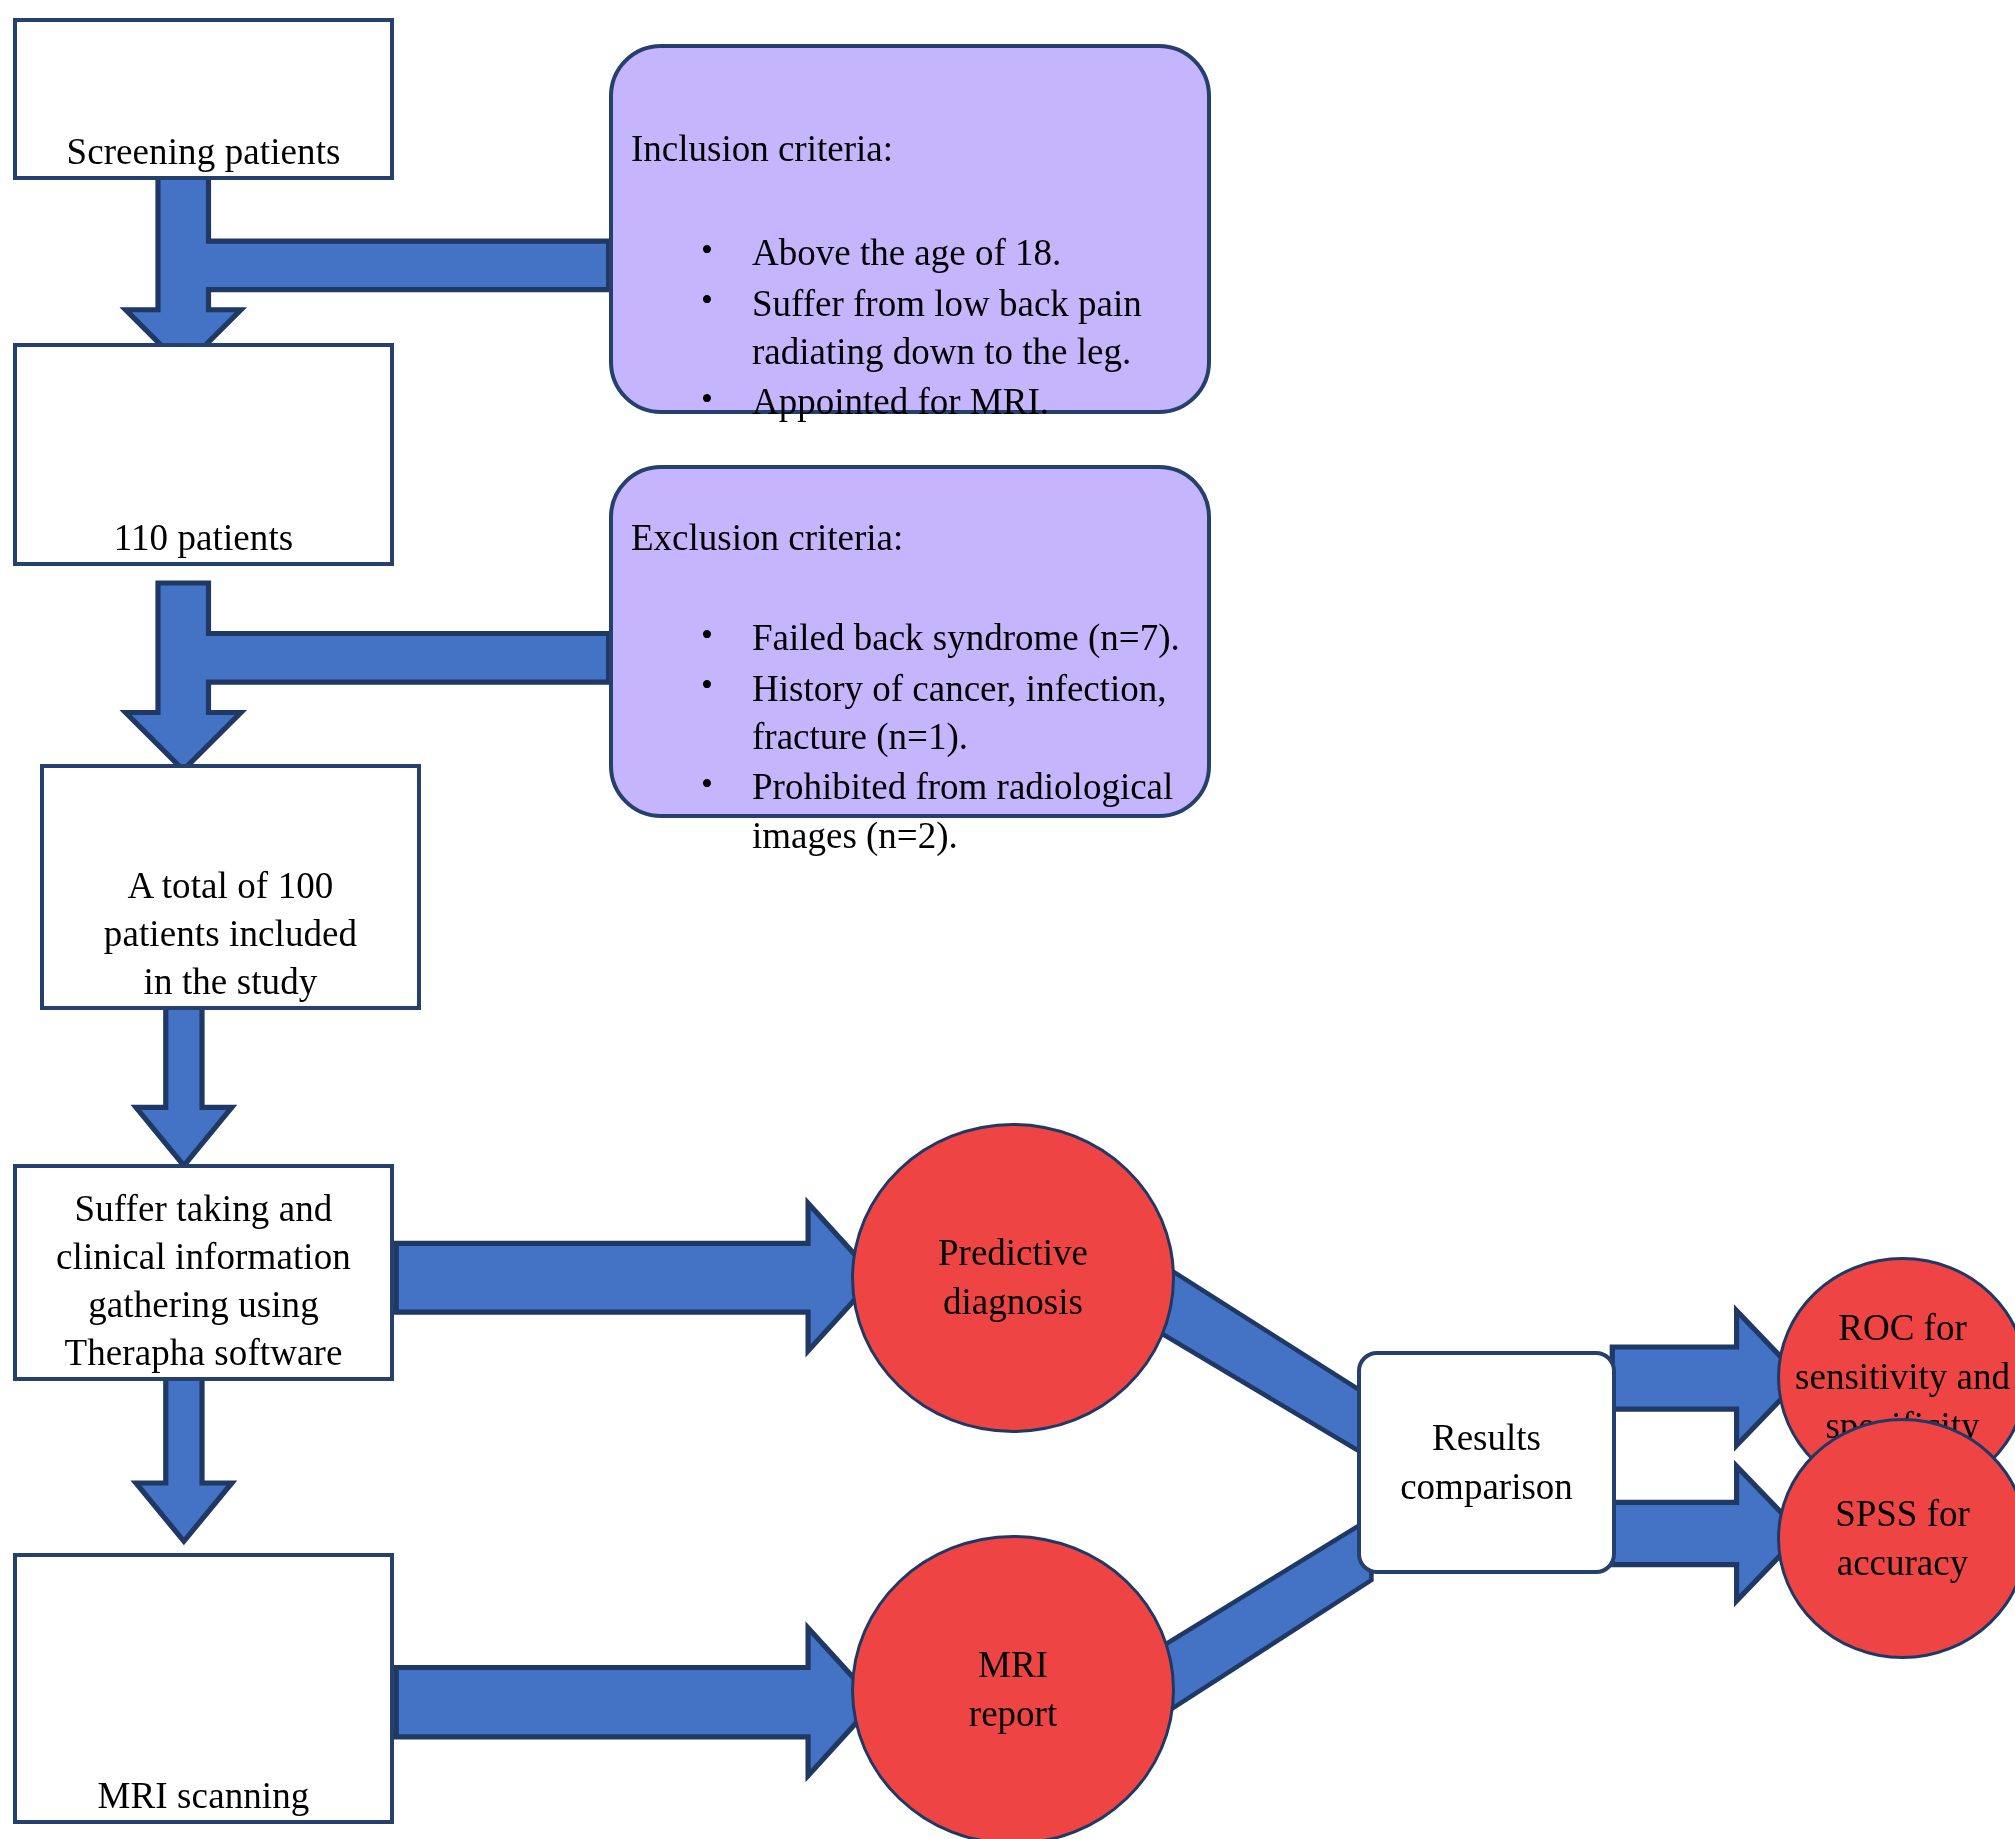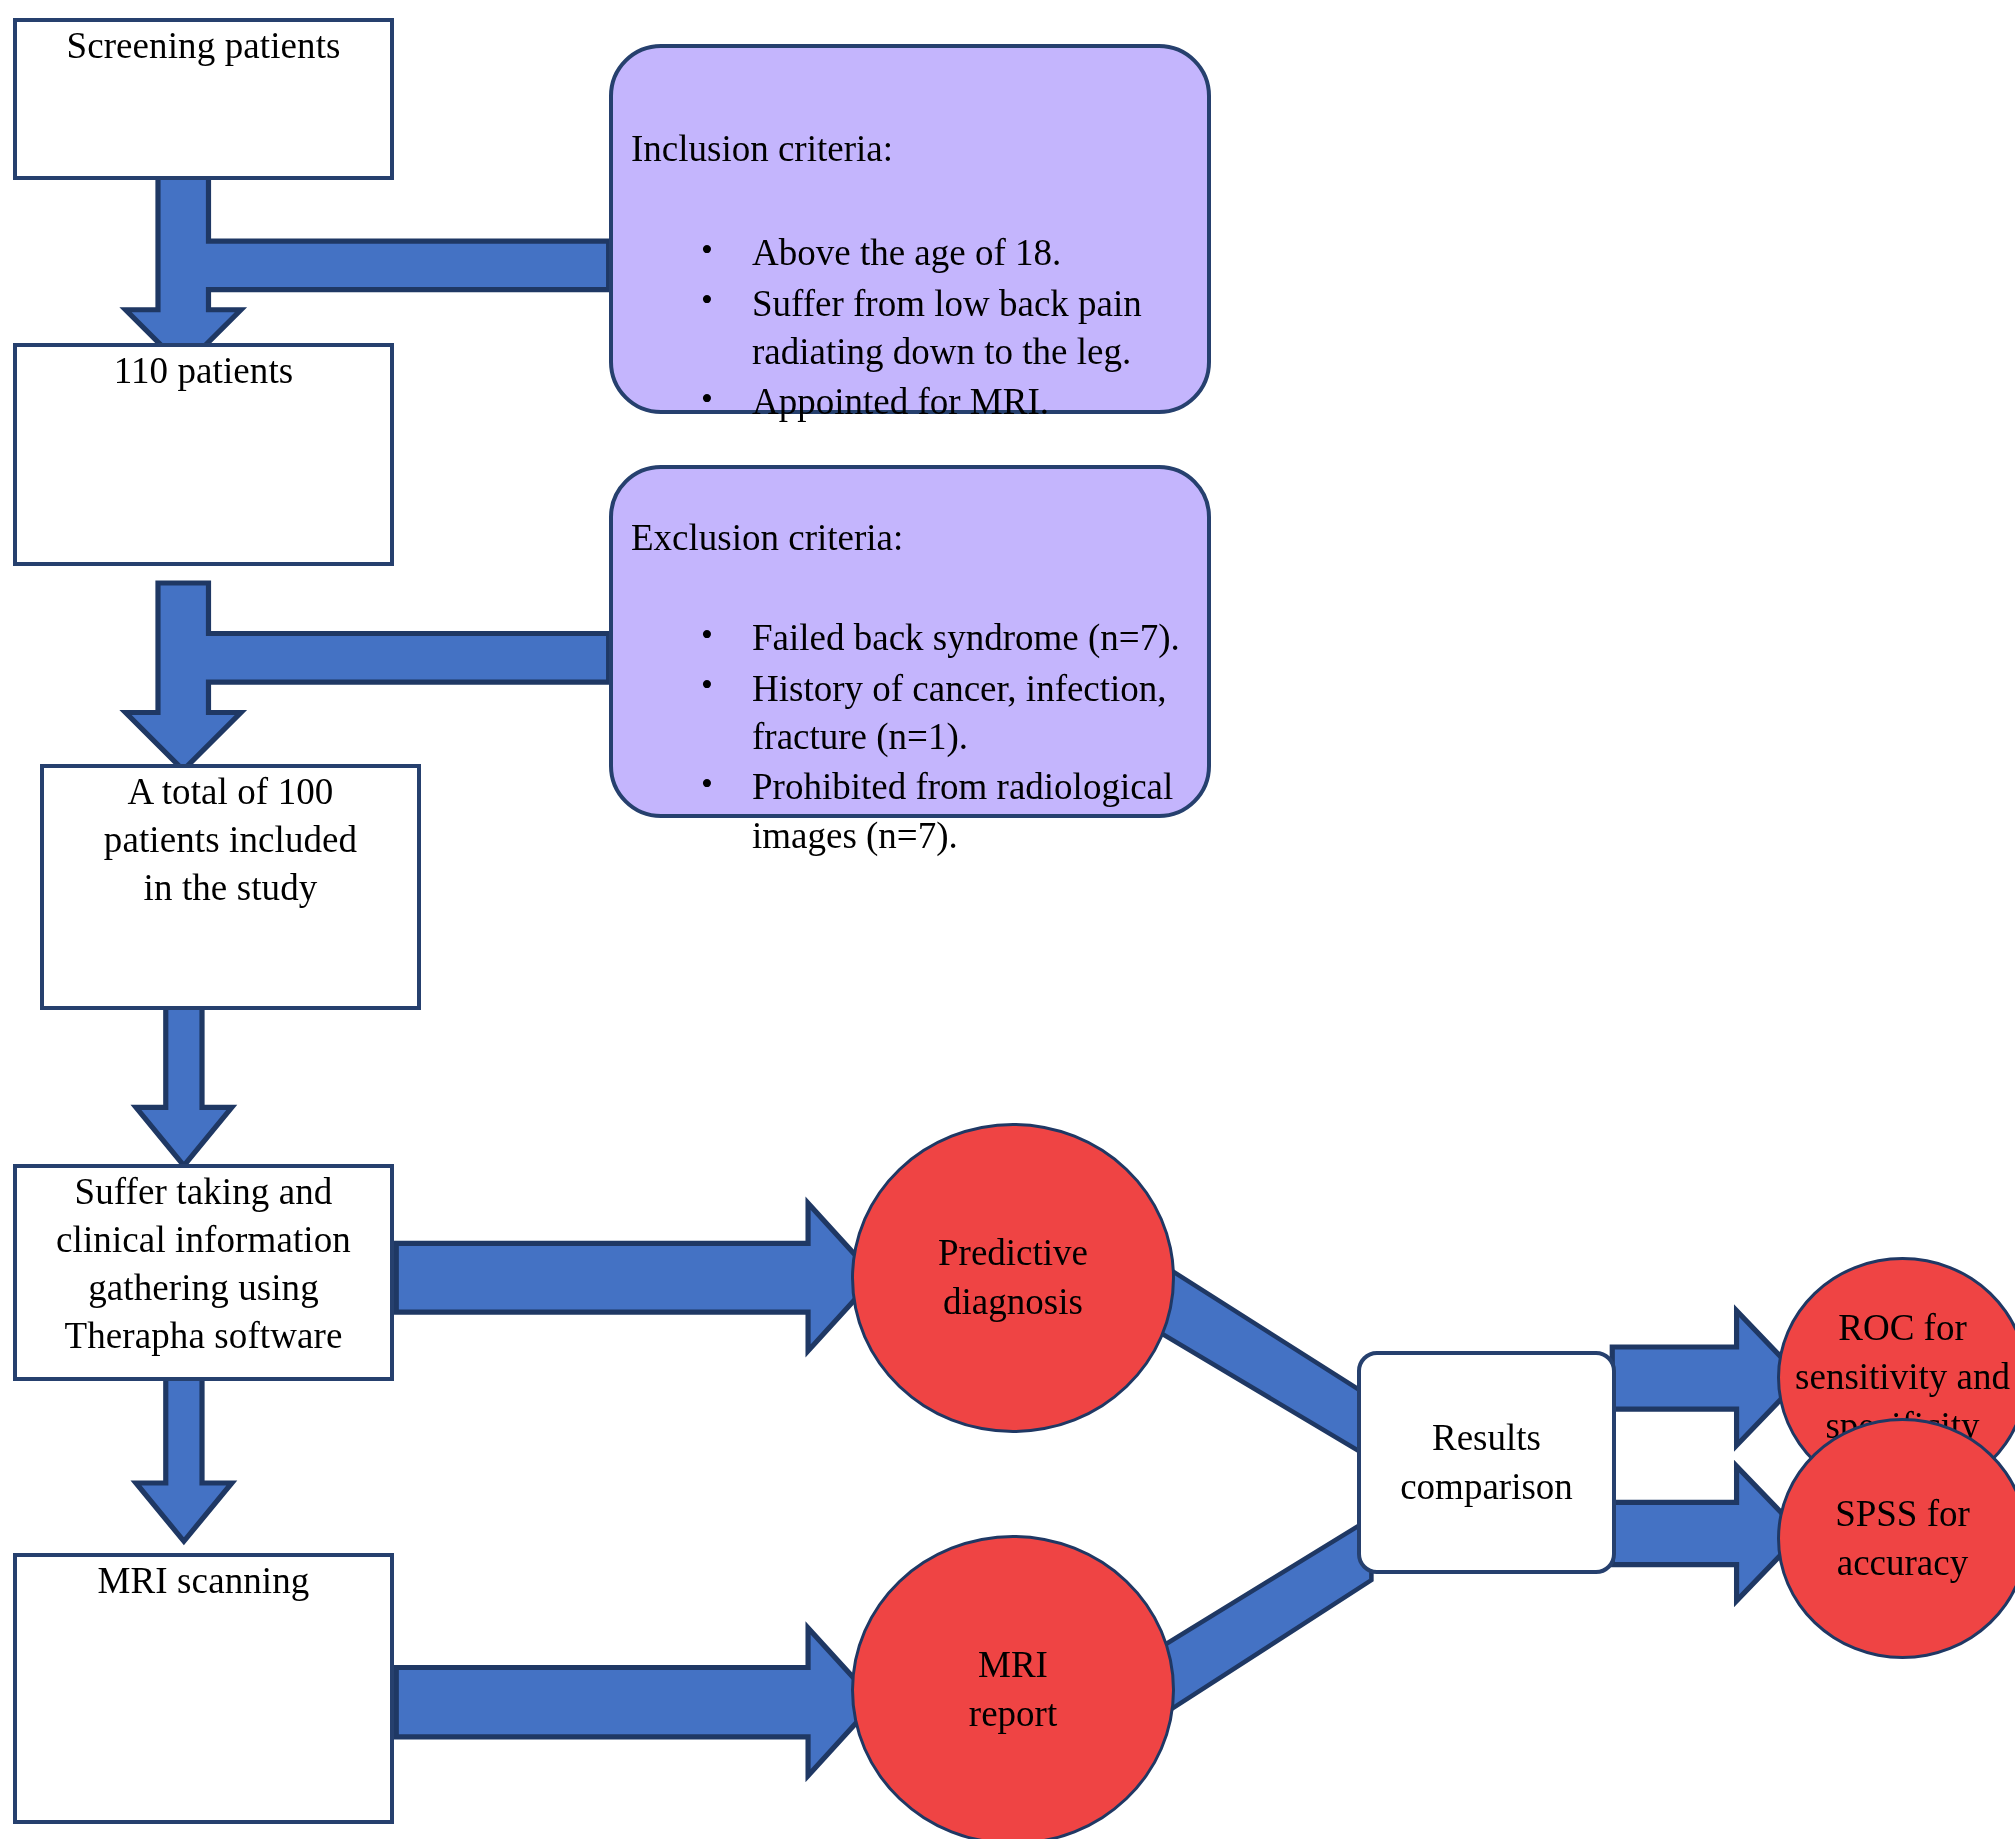--- a/index.html
+++ b/index.html
@@ -14,21 +14,21 @@
     background:#ffffff;
     overflow:hidden;
   }
   
   .proc-box{
     position:absolute;
     box-sizing:border-box;
     background:#ffffff;
     border:4.5px solid #26406E;
     display:flex;
-    align-items:flex-start;
+    align-items:flex-end;
     justify-content:center;
     text-align:center;
   }
   .proc-box .lbl{
     font-size:37px;
     line-height:1.30;
     letter-spacing:0.1px;
     padding:0 6.5px;
   }
   .round-box{
@@ -247,21 +247,21 @@
         <span>Failed back syndrome (n=7).</span>
       </li>
       <li>
         <span class="bul">•</span>
         <span>History of cancer, infection,</span><br>
         <span>fracture (n=1).</span>
       </li>
       <li>
         <span class="bul">•</span>
         <span>Prohibited from radiological</span><br>
-        <span>images (n=7).</span>
+        <span>images (n=2).</span>
       </li>
     </ul>
   </div>
 
   <div class="proc-box" style="left:13px;top:764px;width:381px;height:246px;z-index:4;margin-left:27px;">
     <span class="lbl">
       <span>A total of 100</span><br>
       <span>patients included</span><br>
       <span>in the study</span>
     </span>

